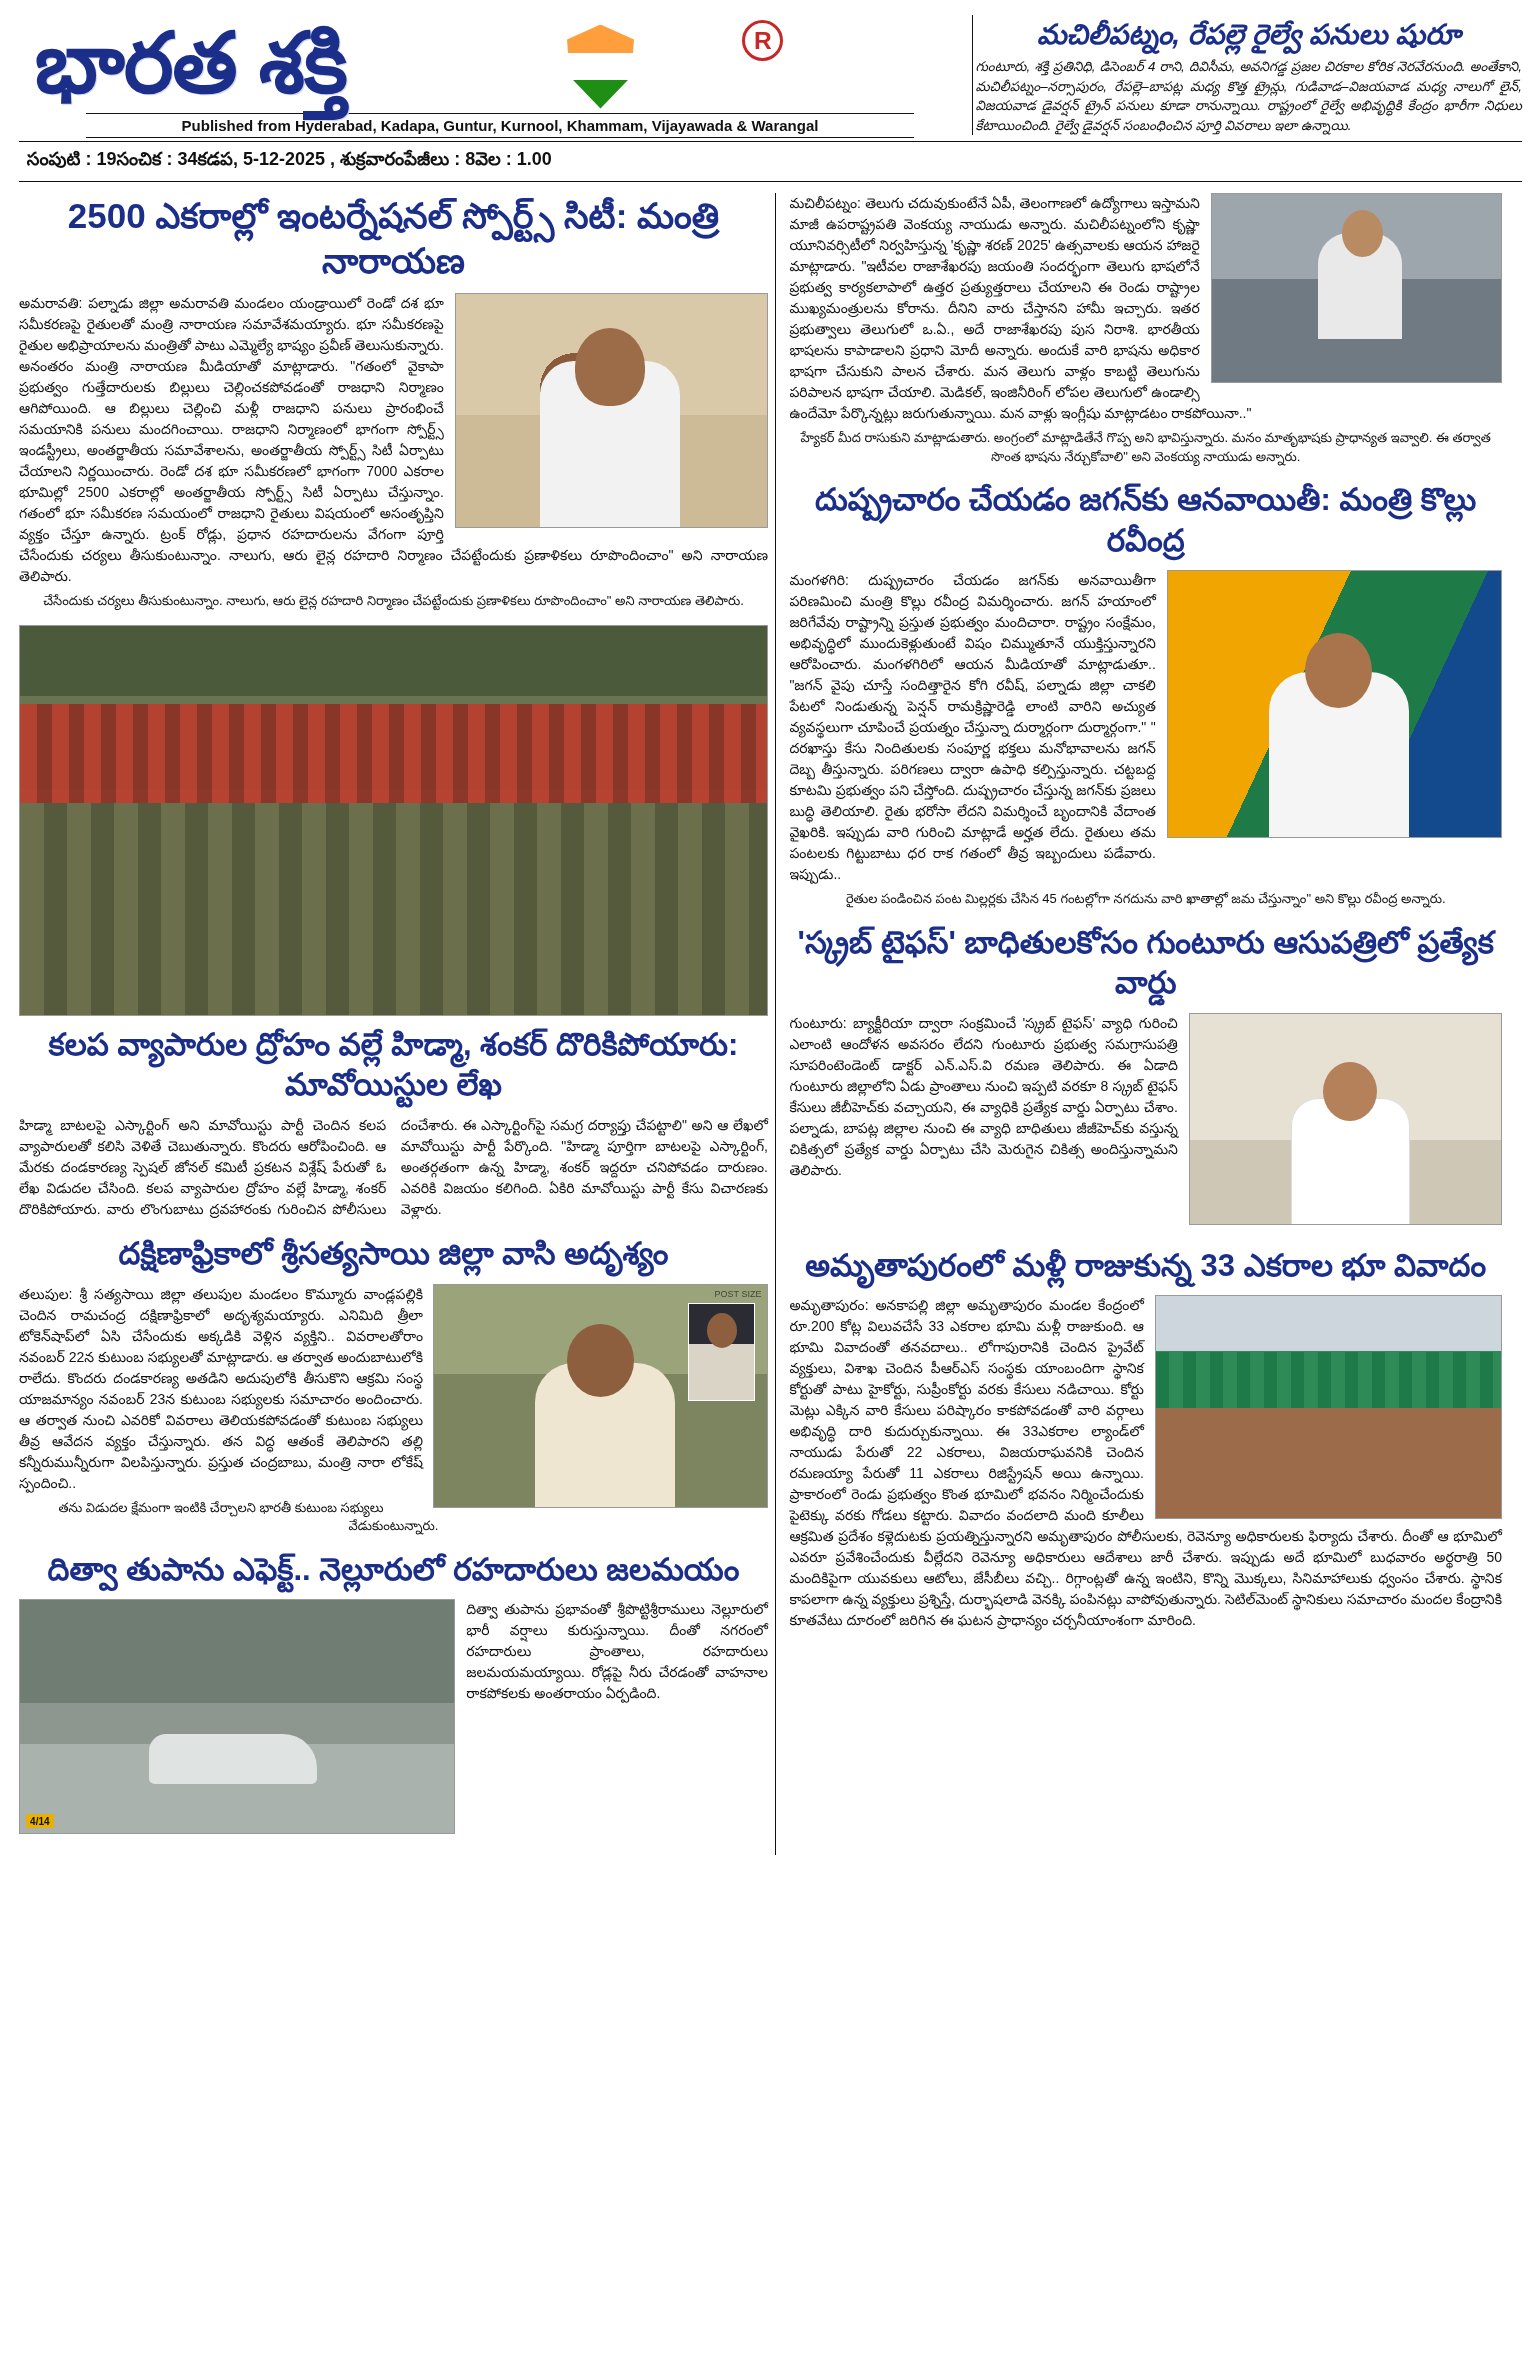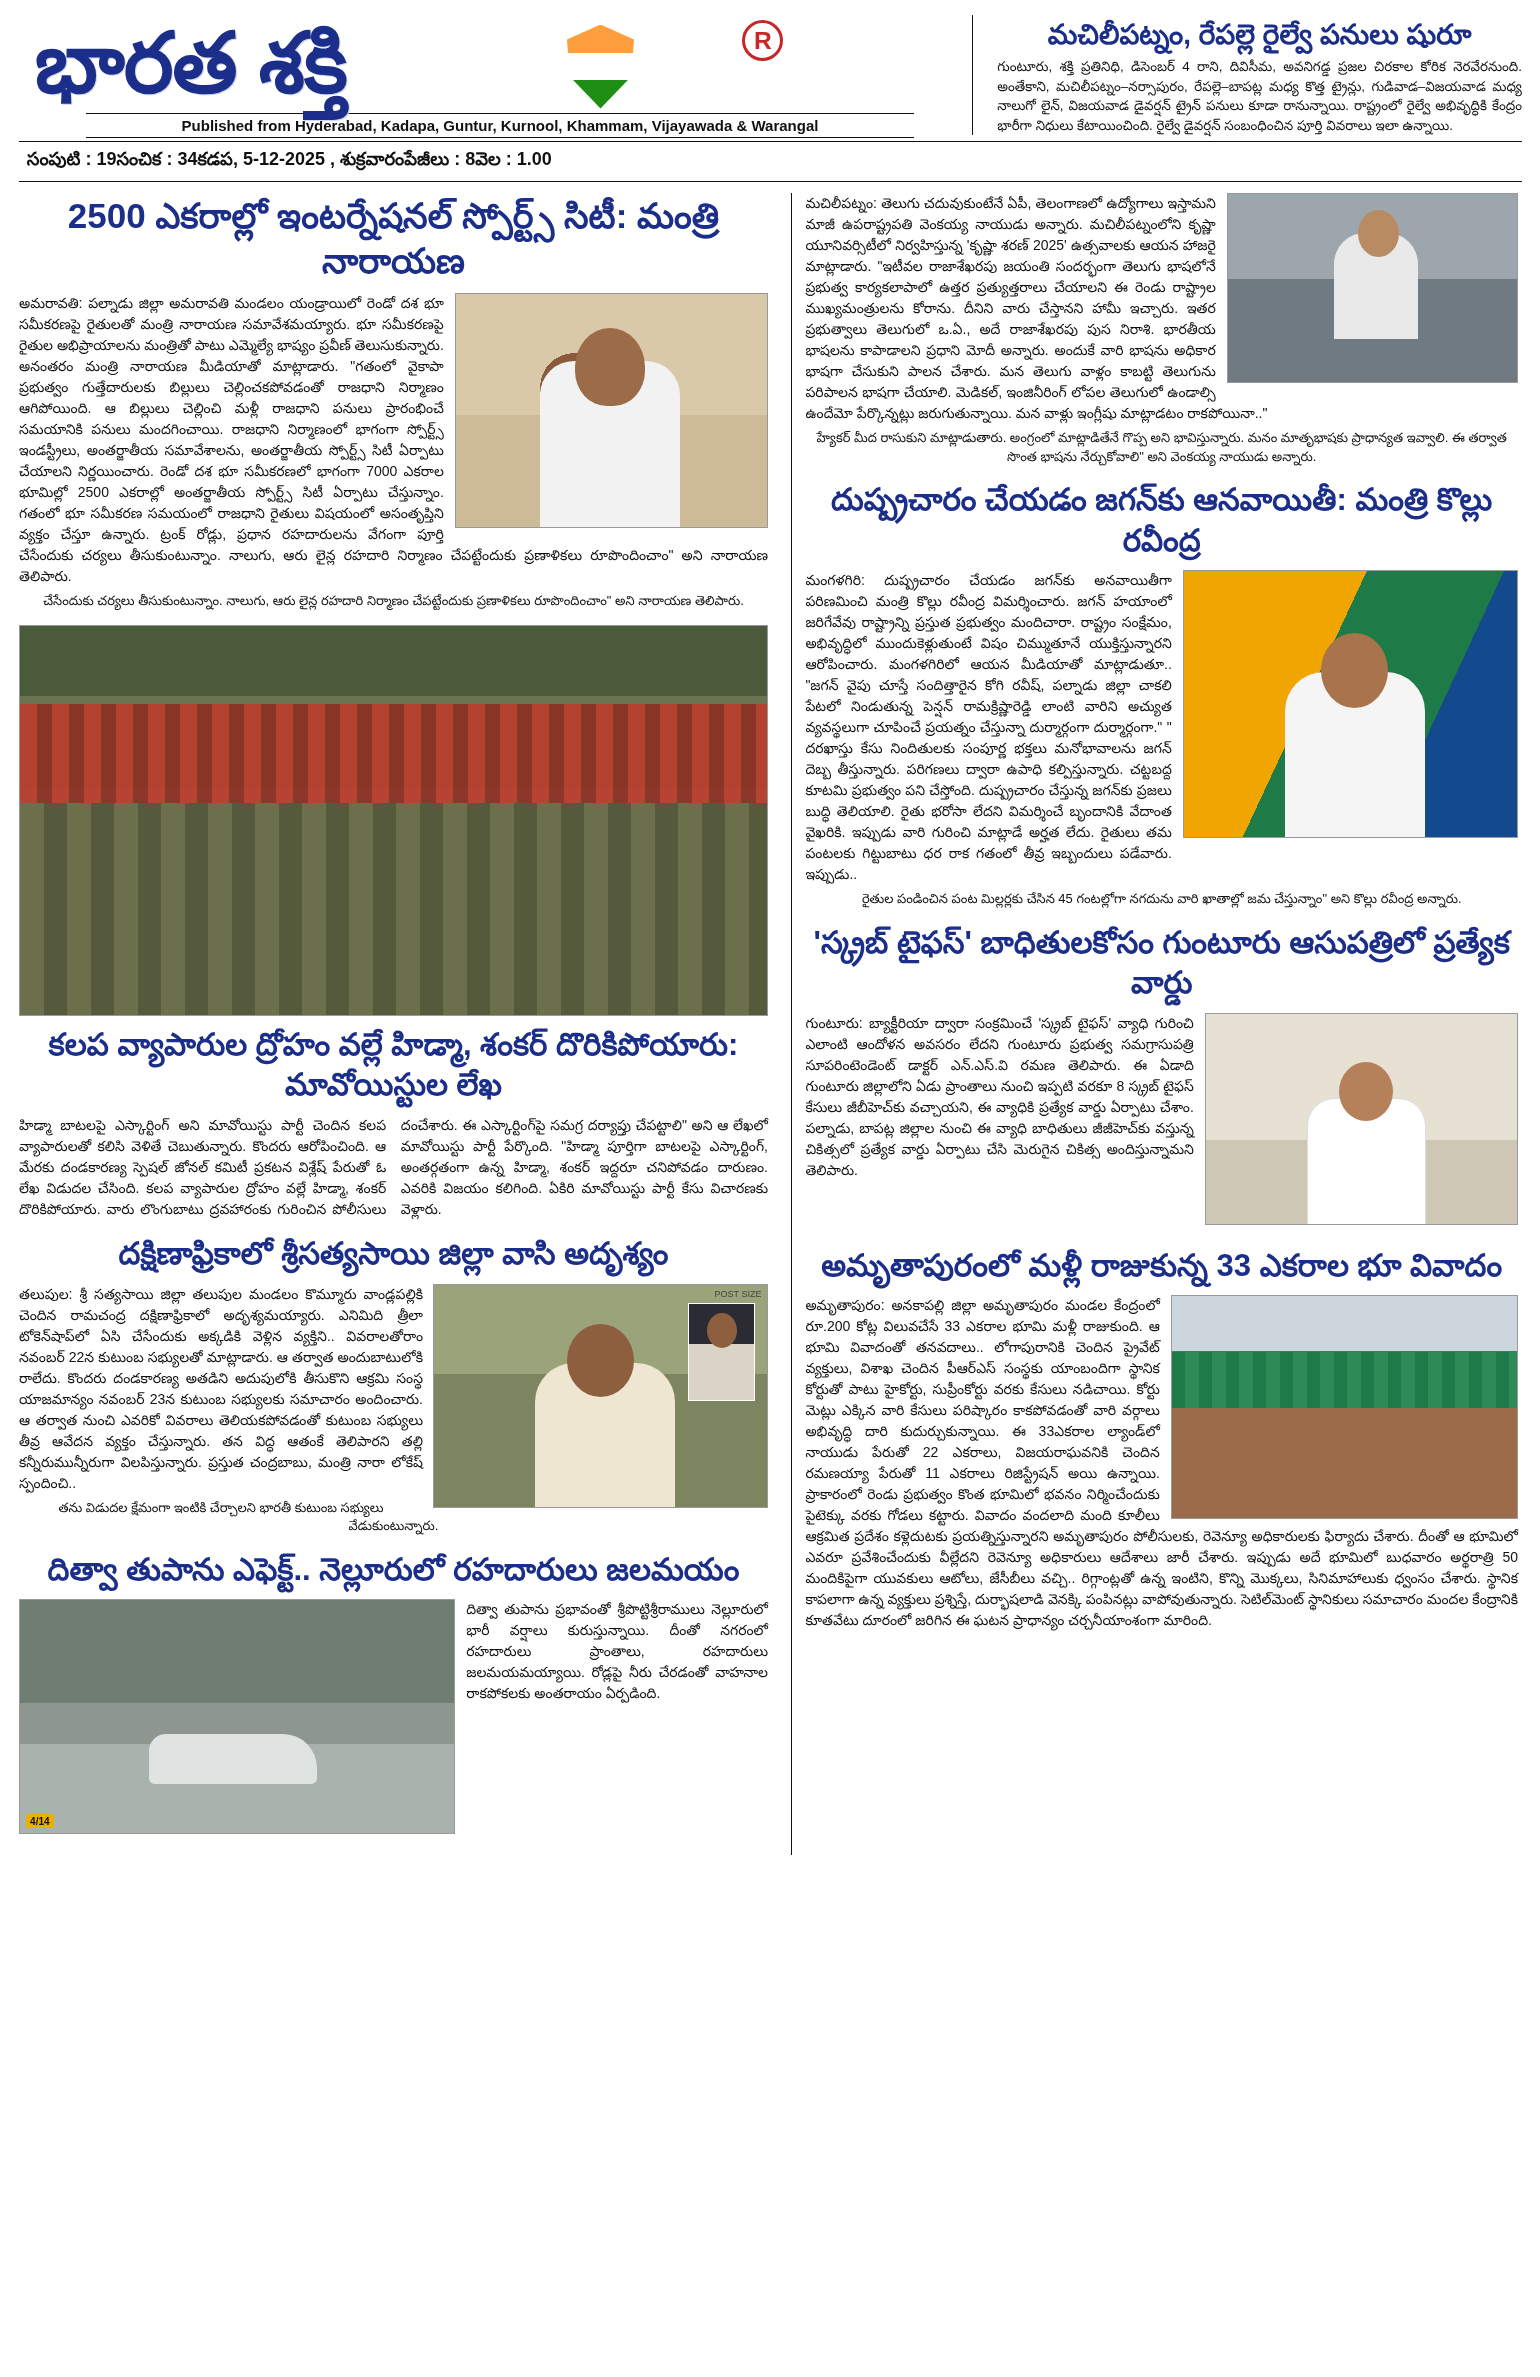--- a/index.html
+++ b/index.html
@@ -64,22 +64,23 @@
     color: #111;
     border-top: 1.1px solid #111;
     border-bottom: 1.1px solid #111;
     padding: 2.8px 0;
     width: 828px;
     margin-left: 67px;
   }
   .mast-right {
     width: 554px;
     border-left: 1.7px solid #111;
-    padding-left: 24px;
+    padding-left: 2px;
     margin-left: 10px;
+    font-style: italic;
   }
   .mast-right h2 {
     margin: 2.2px 0 5.6px 0;
     font-size: 28px;
     line-height: 1.25;
     color: #1b2f8a;
     text-align: center;
     font-weight: bold;
   }
   .mast-right p {
@@ -98,21 +99,21 @@
     border-bottom: 1.7px solid #111;
     padding: 6.7px 7.8px;
     font-size: 18px;
     font-weight: bold;
   }
   .infobar span { white-space: nowrap; }
 
   
   .body-cols {
     display: flex;
-    gap: 23px;
+    gap: 7px;
     margin-top: 11.2px;
   }
   .col-left { width: 749px; }
   .col-right { width: 727px; border-left: 1.1px solid #111; padding-left: 13.4px;}
 
   .headline {
     color: #1b2f8a;
     font-weight: bold;
     text-align: center;
     line-height: 1.3;

